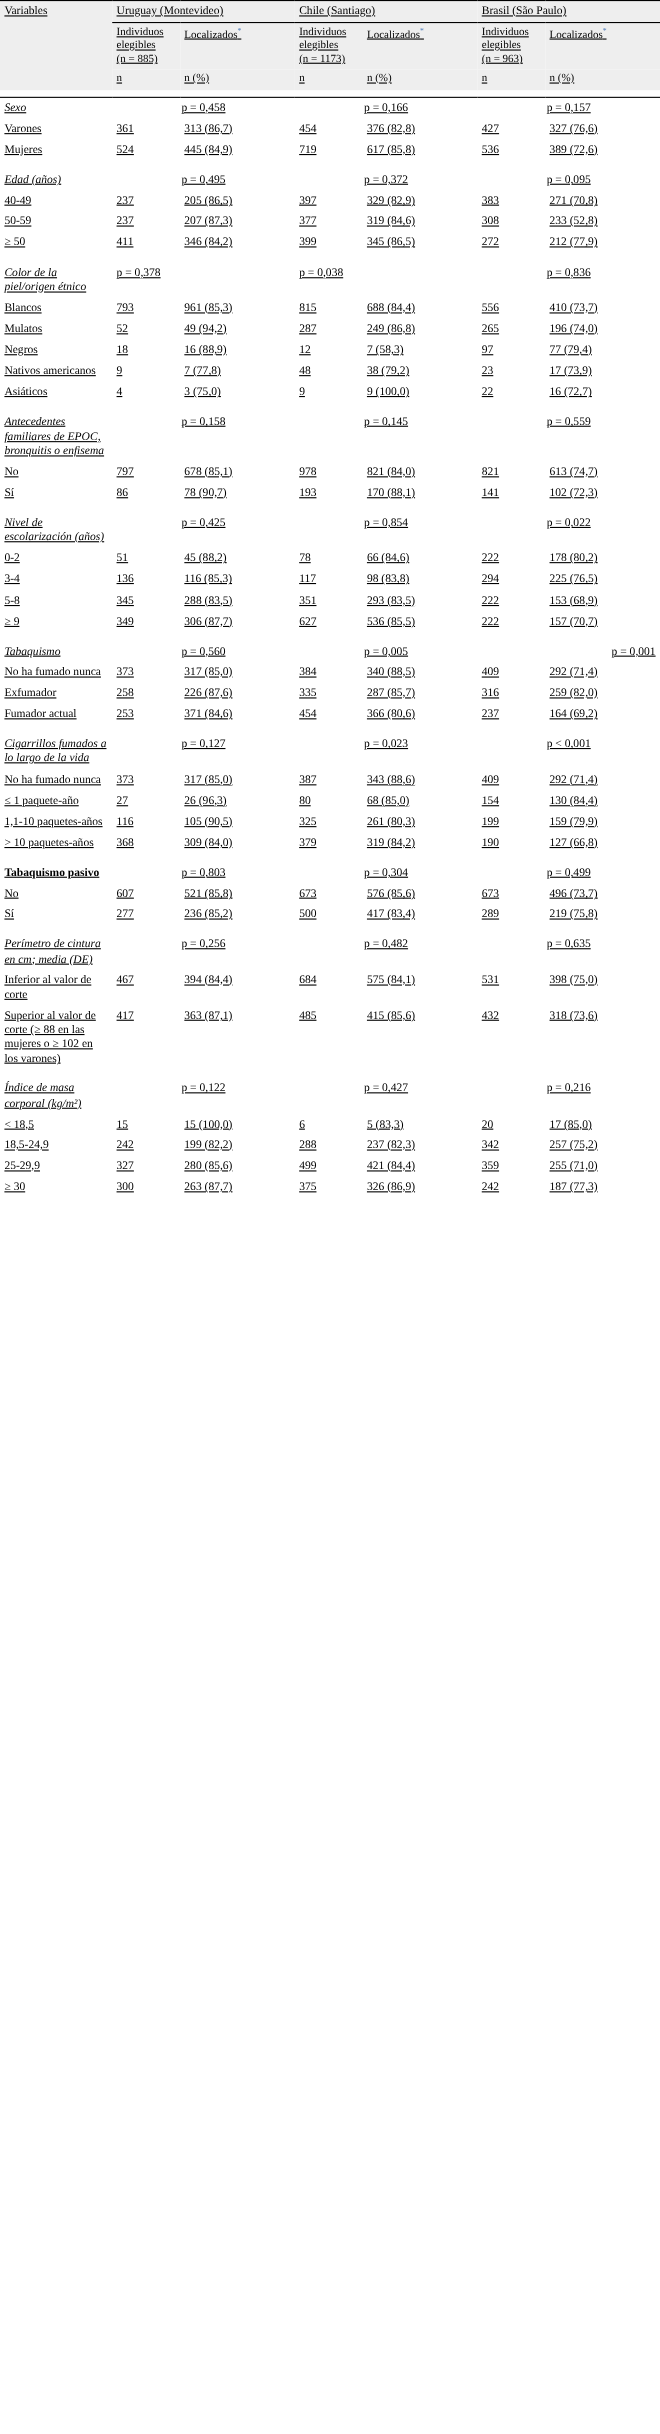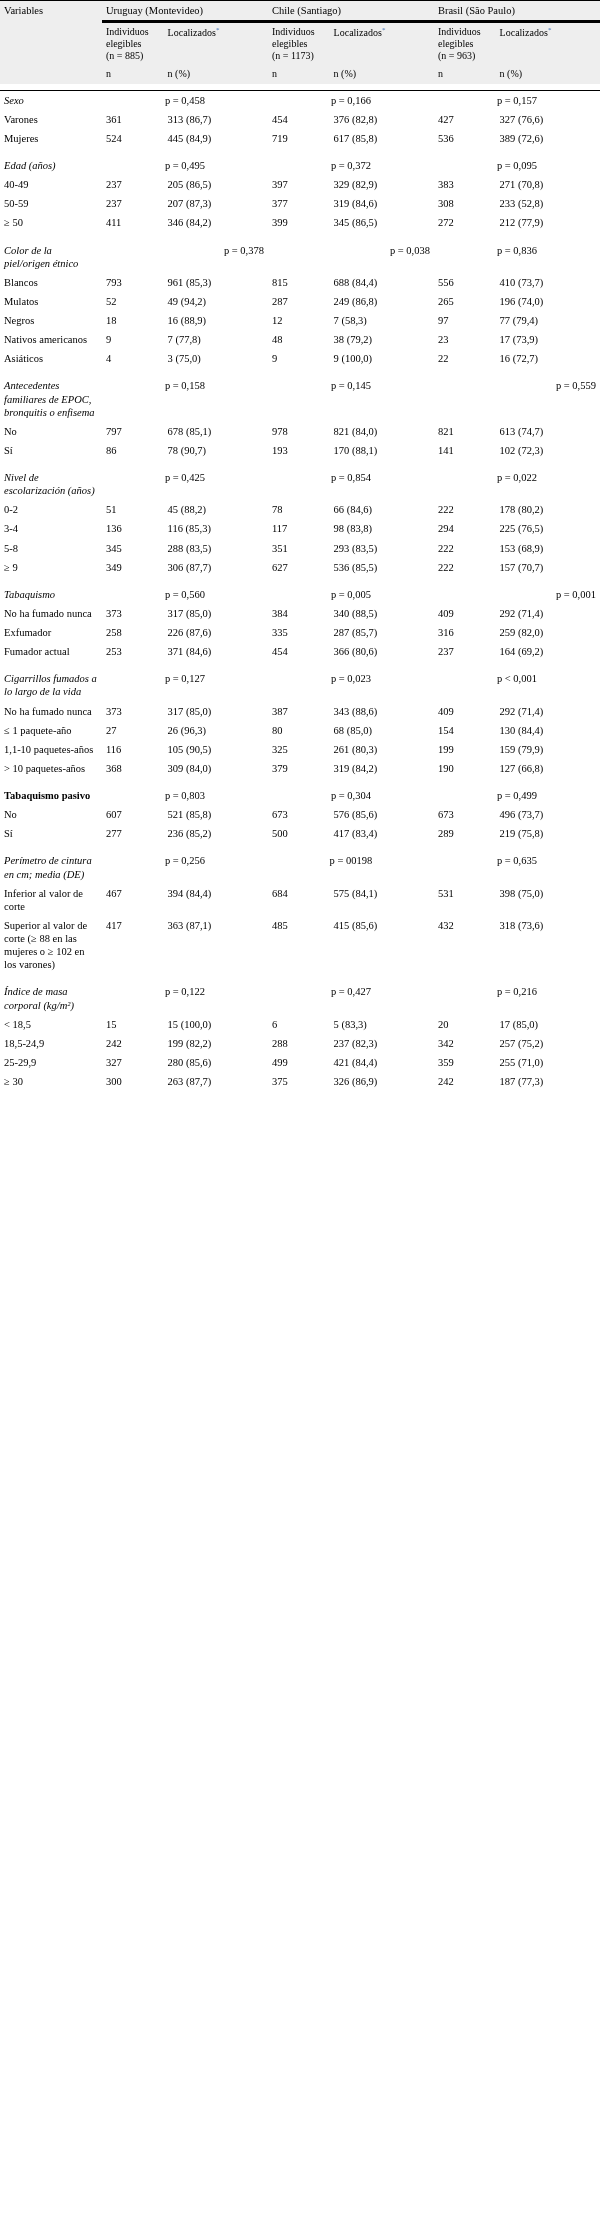--- a/index.html
+++ b/index.html
@@ -10,20 +10,21 @@
   body {
     width: 600px;
     font-family: "Liberation Serif", serif;
     color: #000000;
   }
   table.data-table {
     width: 600px;
     border-collapse: collapse;
     font-size: 10.5px;
     line-height: 1.25;
+    text-decoration: underline;
   }
   table.data-table td, table.data-table th {
     vertical-align: top;
     padding: 3px 4px 3px 4px;
     font-weight: normal;
     text-align: left;
   }
   
   col.c-var { width: 84px; }
   col.c-n   { width: 40px; }
@@ -31,21 +32,21 @@
 
   
   thead tr.head-row td, thead tr.head-row th {
     background: #eeeeee;
   }
   .hdr-top-border td, .hdr-top-border th {
     border-top: 1px solid #000;
   }
   .country-group {
     text-align: center;
-    border-bottom: 3px solid #000000;
+    border-bottom: 1px solid #000000;
     padding-bottom: 2px;
     font-size: 10.5px;
   }
   .hdr-sub {
     font-size: 10px;
     line-height: 1.2;
   }
   .hdr-colname {
     font-size: 10px;
   }
@@ -182,22 +183,22 @@
         <td>399</td>
         <td>345 (86,5)</td>
         <td>272</td>
         <td>212 (77,9)</td>
       </tr>
       <tr class="spacer-row">
         <td colspan="7"></td>
       </tr>
       <tr>
         <td class="sec-label">Color de la piel/origen étnico</td>
-        <td colspan="2" class="pval" style="text-align: right;">p = 0,378</td>
-        <td colspan="2" class="pval" style="text-align: right; margin-top: 16px;">p = 0,038</td>
+        <td colspan="2" class="pval" style="text-align: left;">p = 0,378</td>
+        <td colspan="2" class="pval" style="text-align: left; margin-top: 16px;">p = 0,038</td>
         <td colspan="2" class="pval" style="text-align: center;">p = 0,836</td>
       </tr>
       <tr>
         <td class="indent">Blancos</td>
         <td>793</td>
         <td>961 (85,3)</td>
         <td>815</td>
         <td>688 (84,4)</td>
         <td>556</td>
         <td>410 (73,7)</td>
@@ -238,21 +239,21 @@
         <td>22</td>
         <td>16 (72,7)</td>
       </tr>
       <tr class="spacer-row">
         <td colspan="7"></td>
       </tr>
       <tr>
         <td class="sec-label">Antecedentes familiares de EPOC, bronquitis o enfisema</td>
         <td colspan="2" class="pval" style="text-align: center;">p = 0,158</td>
         <td colspan="2" class="pval" style="text-align: center; margin-top: 12px;">p = 0,145</td>
-        <td colspan="2" class="pval" style="text-align: right;">p = 0,559</td>
+        <td colspan="2" class="pval" style="text-align: center;">p = 0,559</td>
       </tr>
       <tr>
         <td class="indent">No</td>
         <td>797</td>
         <td>678 (85,1)</td>
         <td>978</td>
         <td>821 (84,0)</td>
         <td>821</td>
         <td>613 (74,7)</td>
       </tr>
@@ -417,21 +418,21 @@
         <td>417 (83,4)</td>
         <td>289</td>
         <td>219 (75,8)</td>
       </tr>
       <tr class="spacer-row">
         <td colspan="7"></td>
       </tr>
       <tr>
         <td class="sec-label">Perímetro de cintura en cm; media (DE)</td>
         <td colspan="2" class="pval" style="text-align: center;">p = 0,256</td>
-        <td colspan="2" class="pval" style="text-align: center;">p = 00198</td>
+        <td colspan="2" class="pval" style="text-align: center;">p = 0,482</td>
         <td colspan="2" class="pval" style="text-align: center;">p = 0,635</td>
       </tr>
       <tr>
         <td class="indent">Inferior al valor de corte</td>
         <td>467</td>
         <td>394 (84,4)</td>
         <td>684</td>
         <td>575 (84,1)</td>
         <td>531</td>
         <td>398 (75,0)</td>

